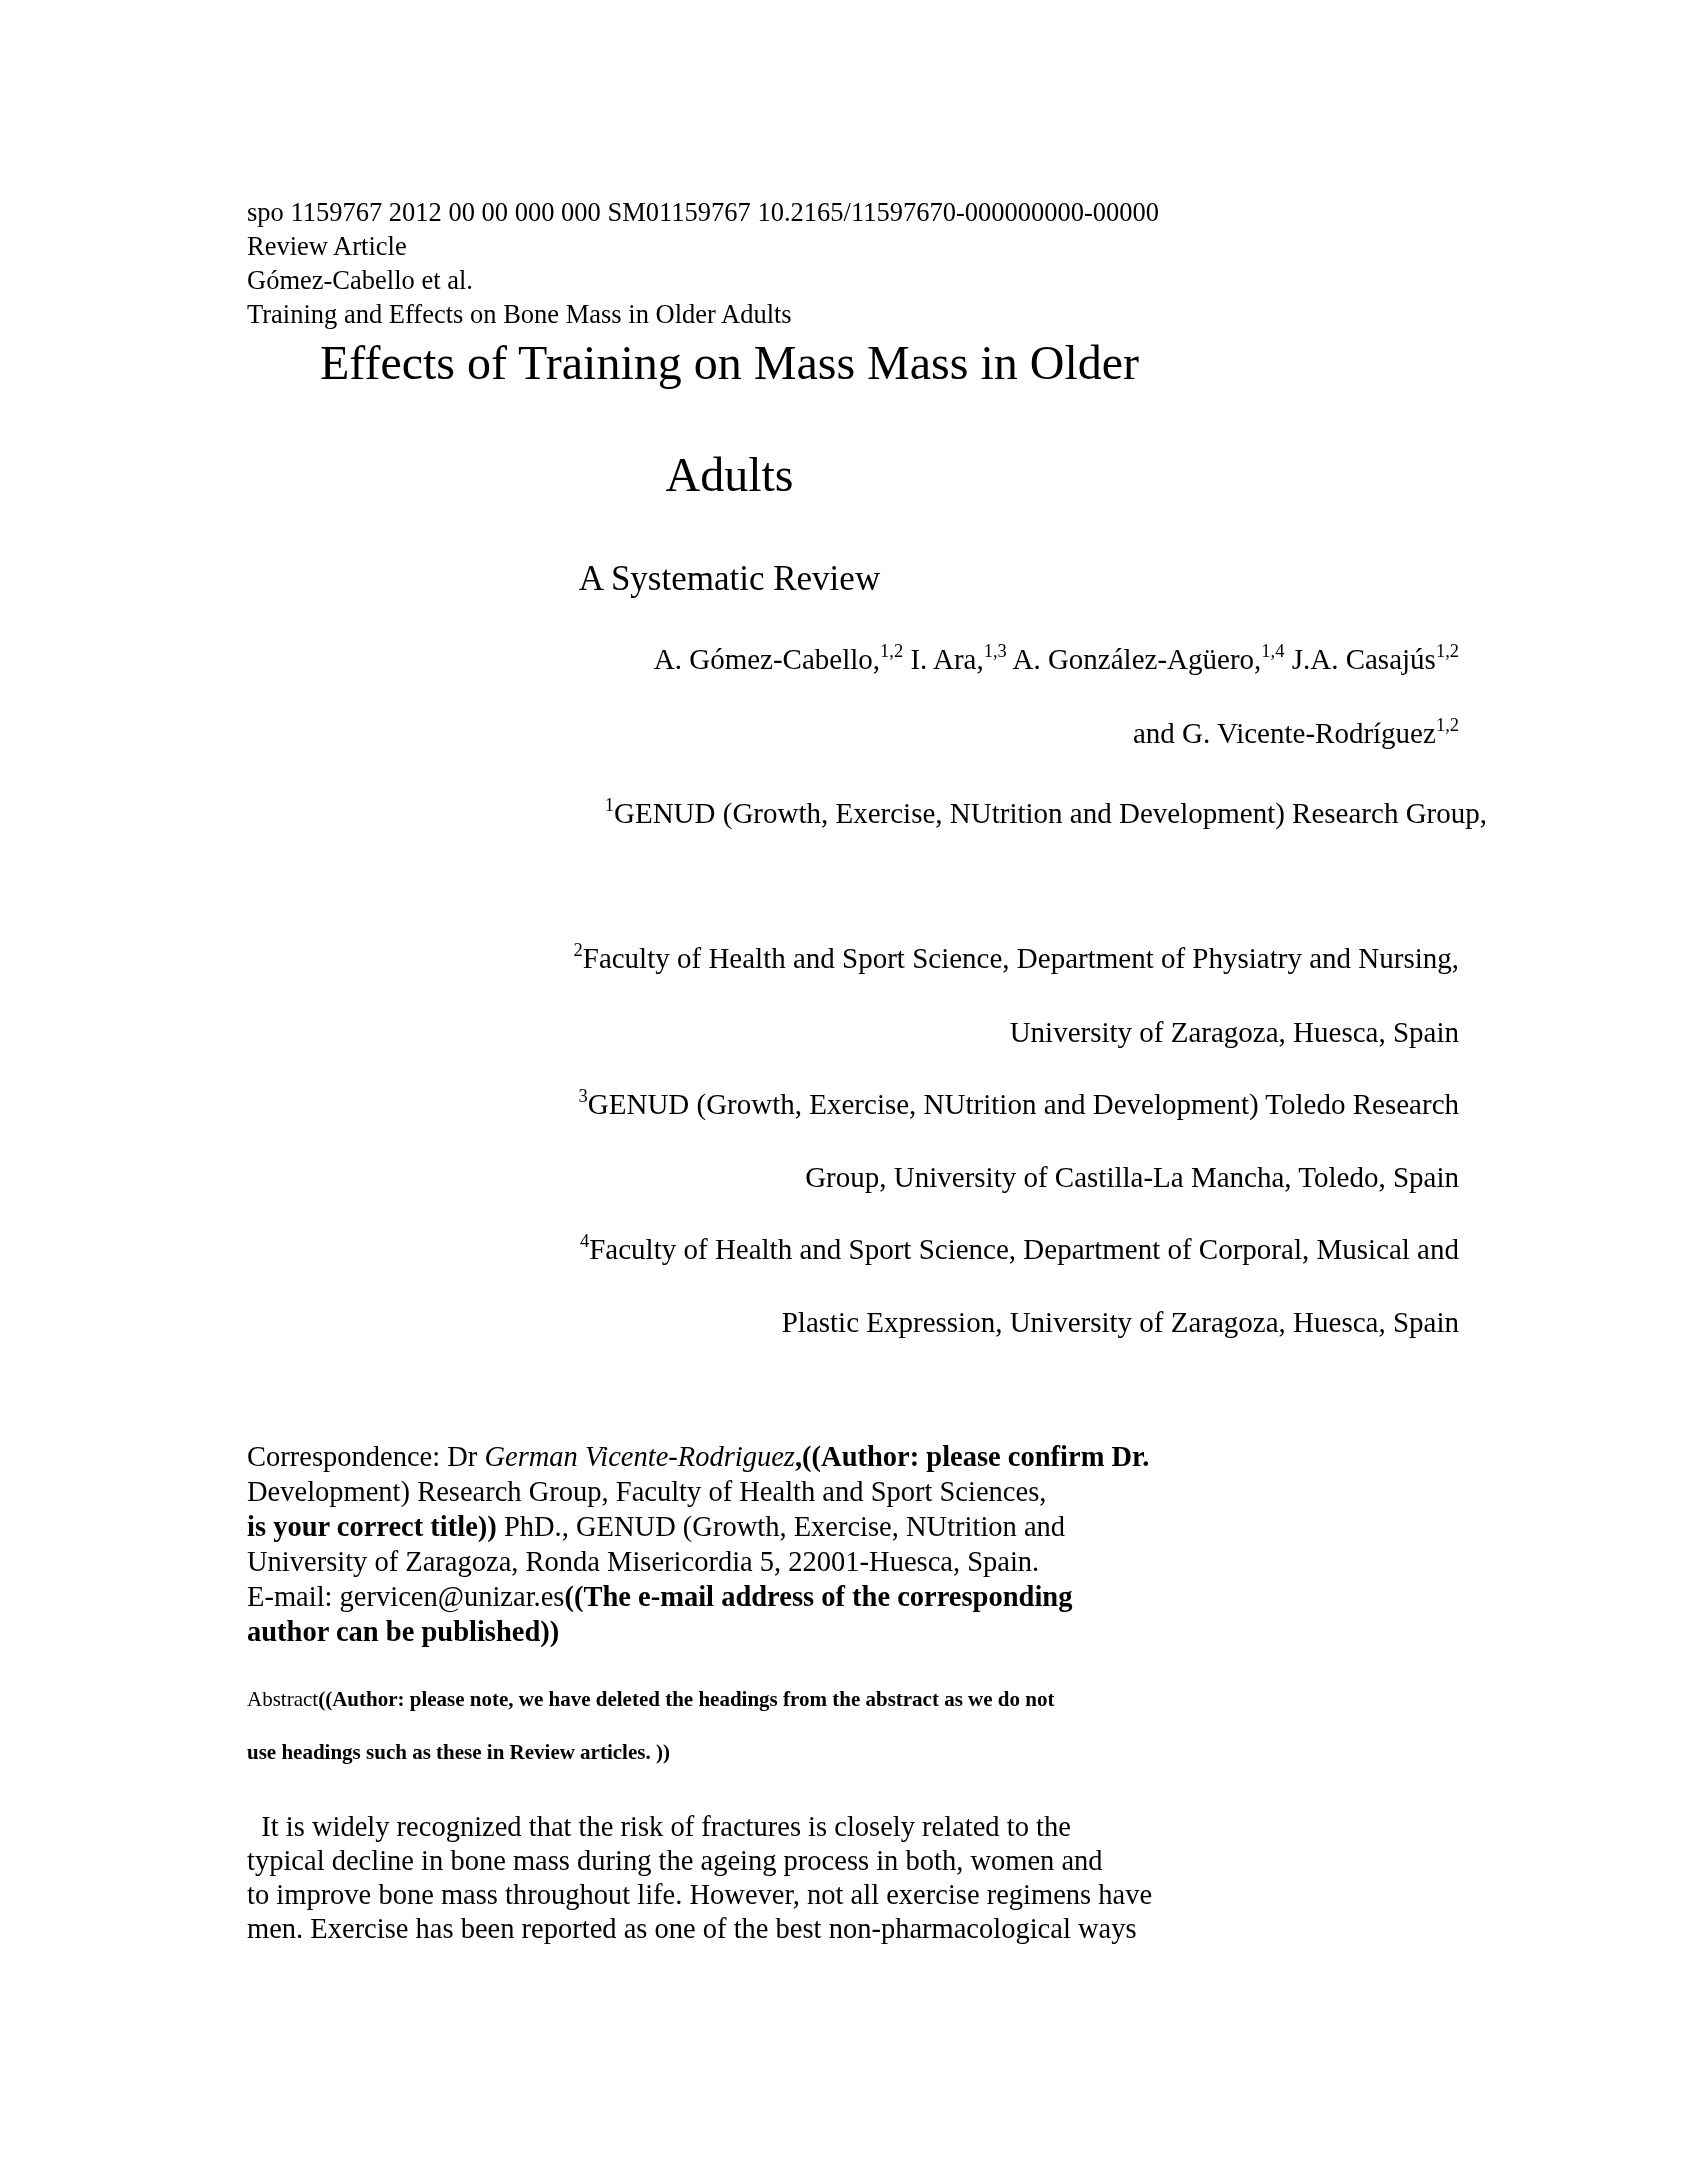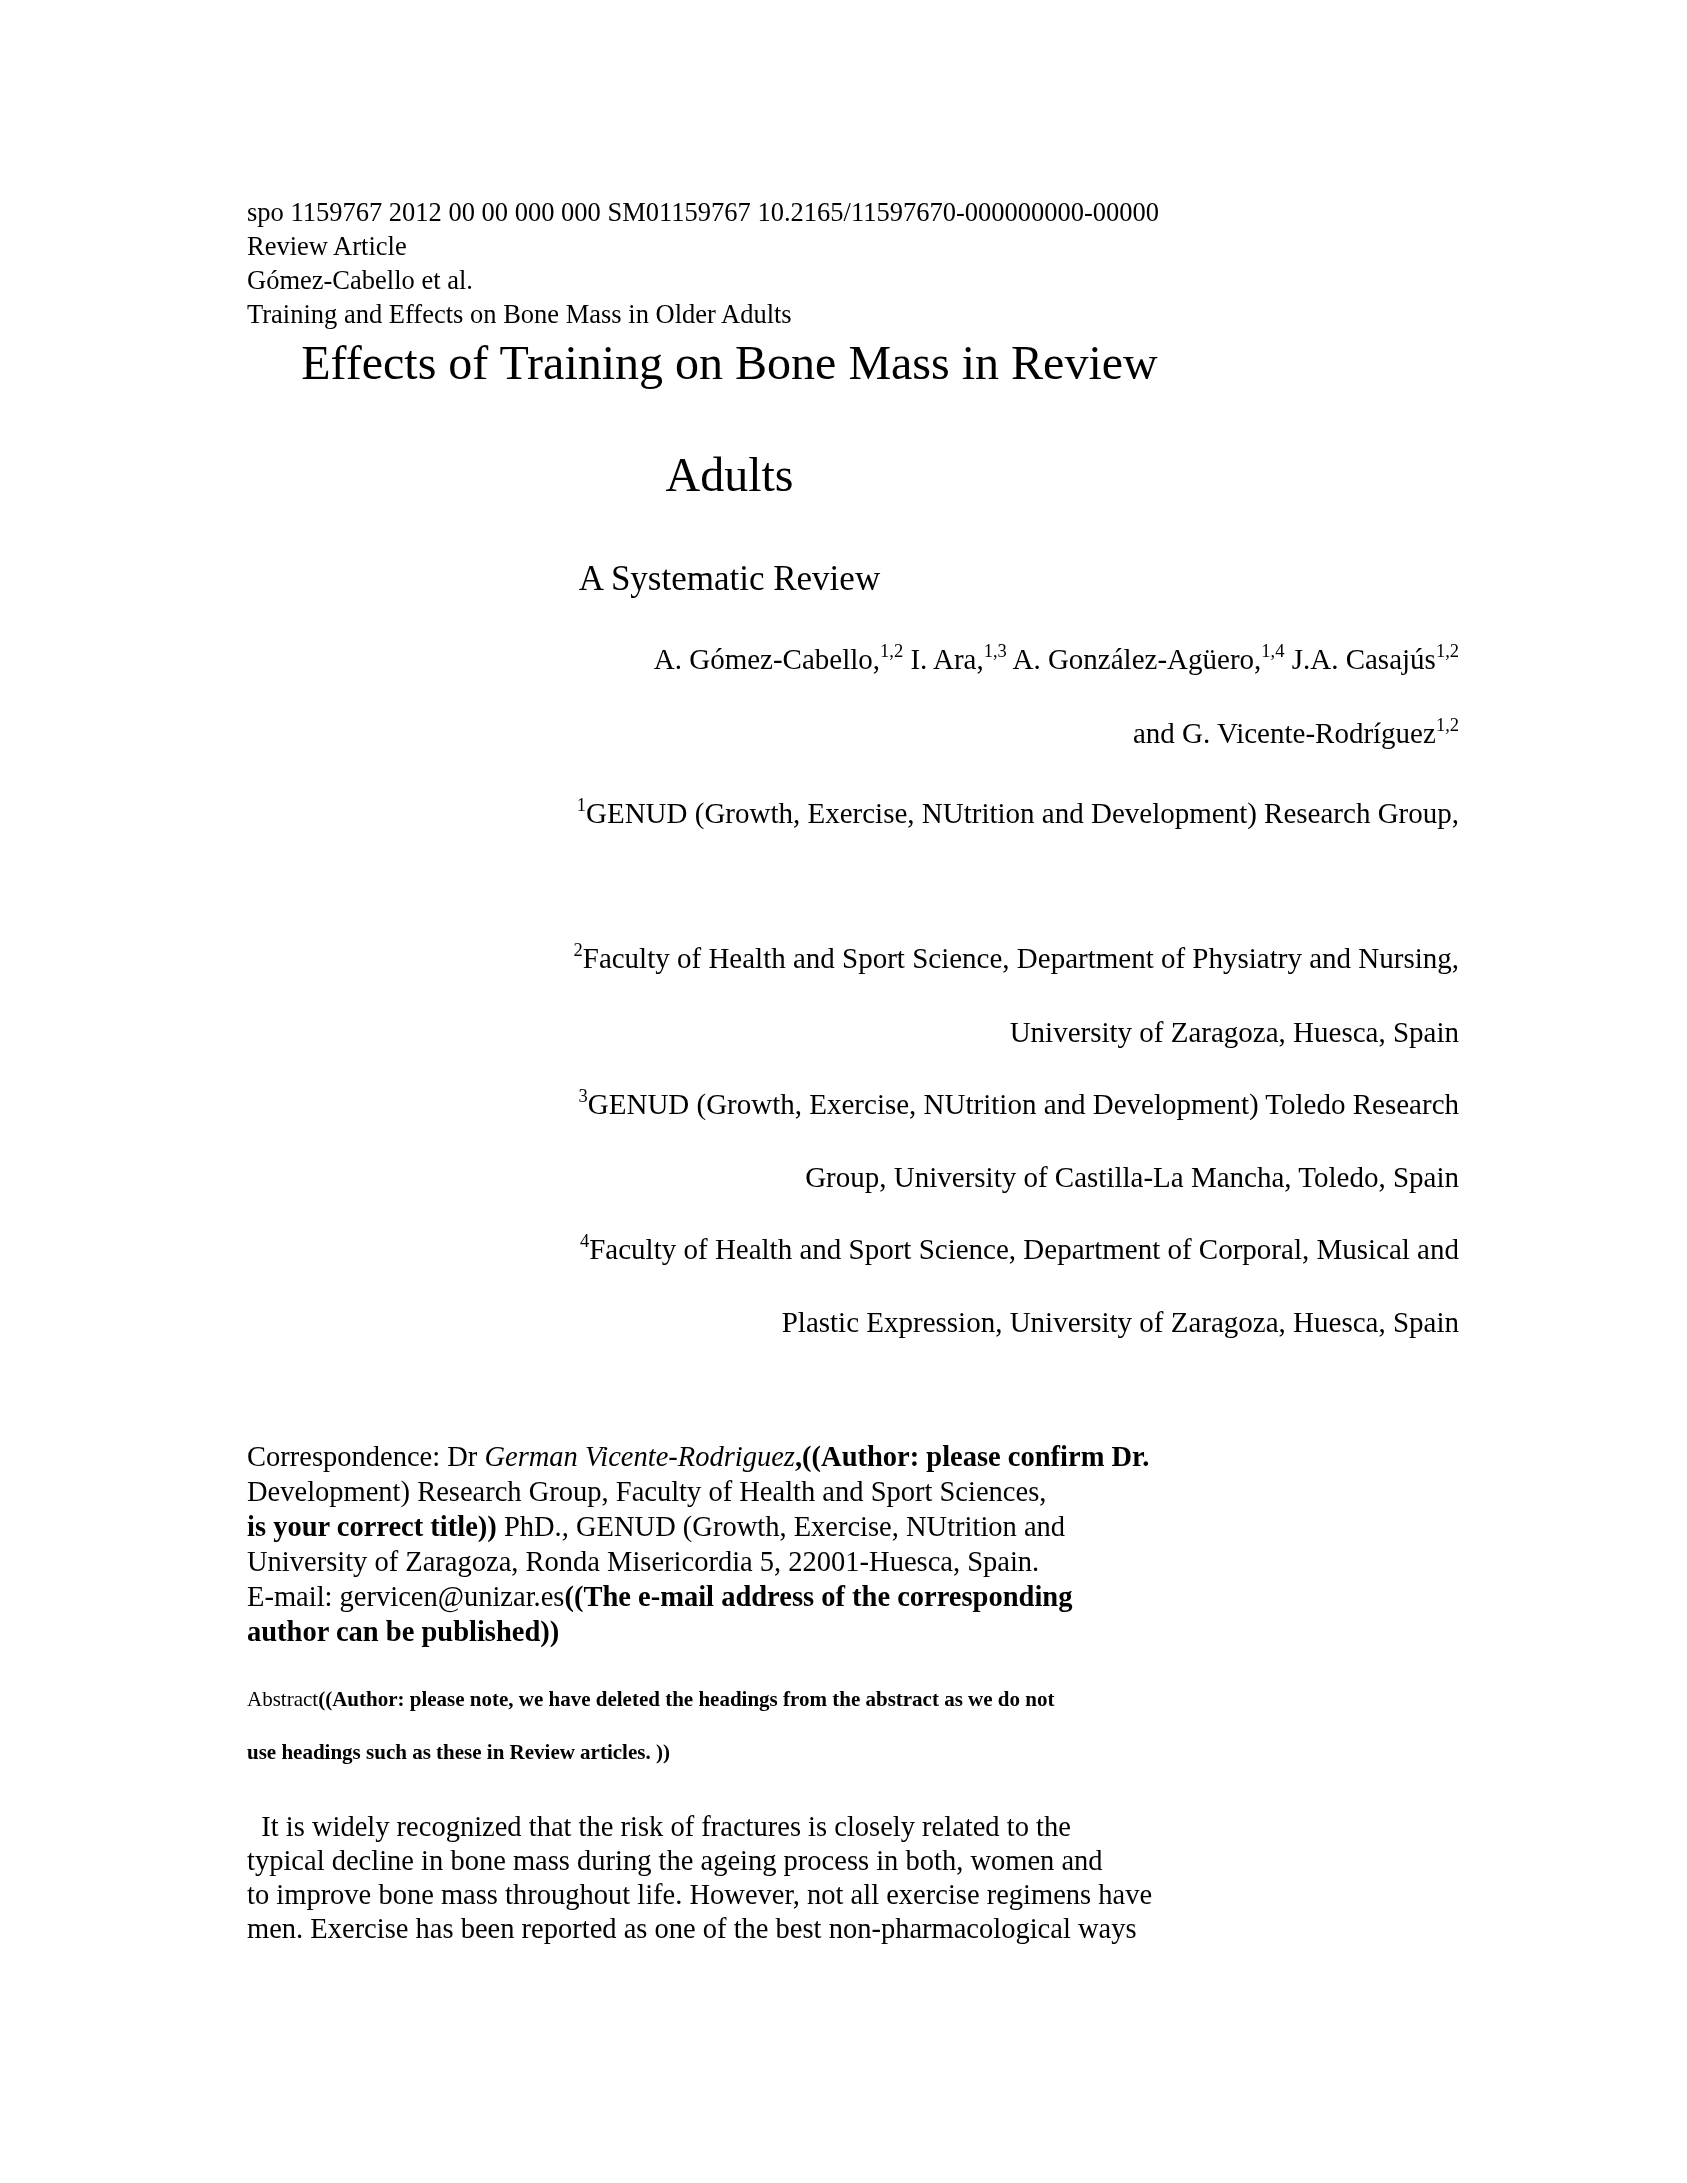--- a/index.html
+++ b/index.html
@@ -99,32 +99,32 @@
 
 <div class="page">
 
   <div class="block" style="top:195px;">
     <div class="meta-line">spo 1159767 2012 00 00 000 000 SM01159767 10.2165/11597670-000000000-00000</div>
     <div class="meta-line">Review Article</div>
     <div class="meta-line">Gómez-Cabello et al.</div>
     <div class="meta-line">Training and Effects on Bone Mass in Older Adults</div>
   </div>
 
-  <div class="title-line" style="top:336px;">Effects of Training on Bone Mass in Review</div>
+  <div class="title-line" style="top:336px;">Effects of Training on Mass Mass in Older</div>
   <div class="title-line" style="top:448px;">Adults</div>
   <div class="subtitle" style="top:559px;">A Systematic Review</div>
 
   <div class="centered-line" style="top:642px;">
     <span>A. Gómez-Cabello,</span><sup>1,2</sup><span> I. Ara,</span><sup>1,3</sup><span> A. González-Agüero,</span><sup>1,4</sup><span> J.A. Casajús</span><sup>1,2</sup>
   </div>
   <div class="centered-line" style="top:716px;">
     <span>and G. Vicente-Rodríguez</span><sup>1,2</sup>
   </div>
 
-  <div class="centered-line" style="top:796px;">
+  <div class="centered-line" style="top:796px;padding-left:28px;">
     <sup>1</sup><span>GENUD (Growth, Exercise, NUtrition and Development) Research Group,</span>
   </div>
 
   <div class="centered-line" style="top:941px;">
     <sup>2</sup><span>Faculty of Health and Sport Science, Department of Physiatry and Nursing,</span>
   </div>
   <div class="centered-line" style="top:1015px;">University of Zaragoza, Huesca, Spain</div>
 
   <div class="centered-line" style="top:1087px;">
     <sup>3</sup><span>GENUD (Growth, Exercise, NUtrition and Development) Toledo Research</span>

